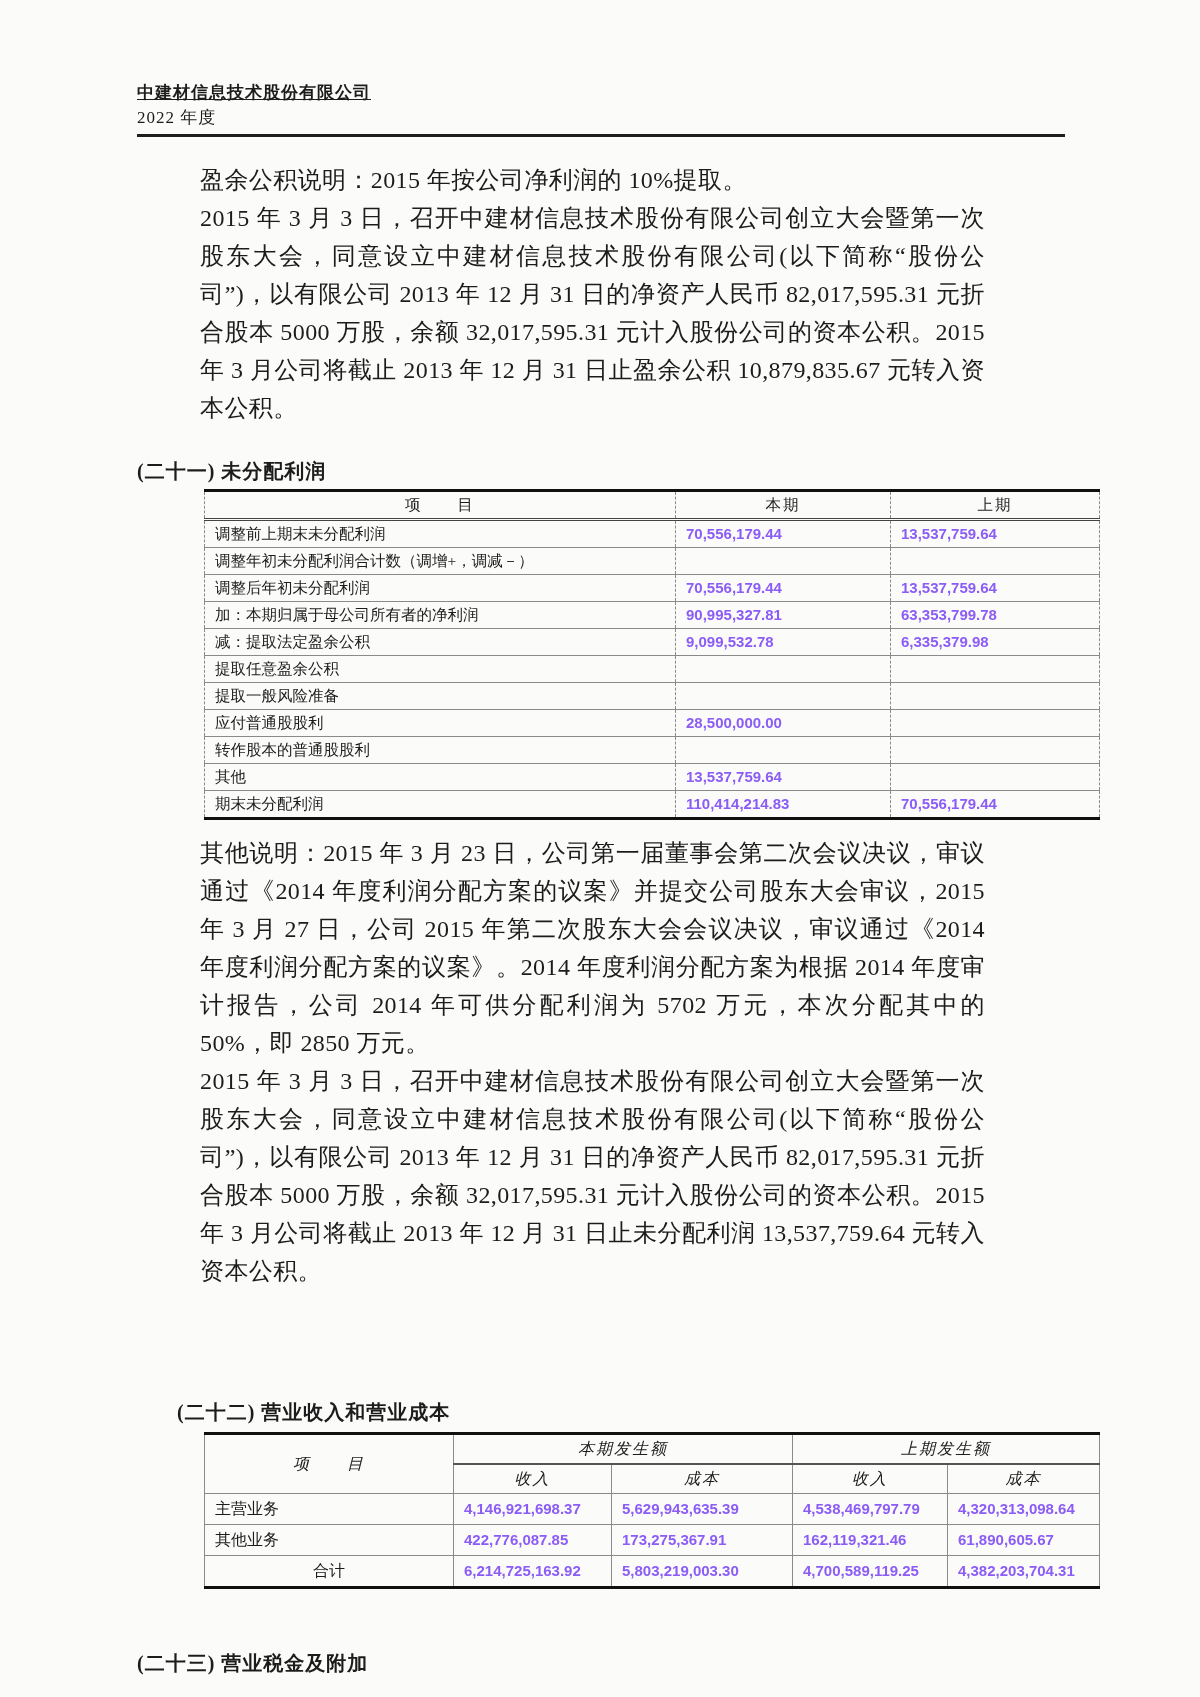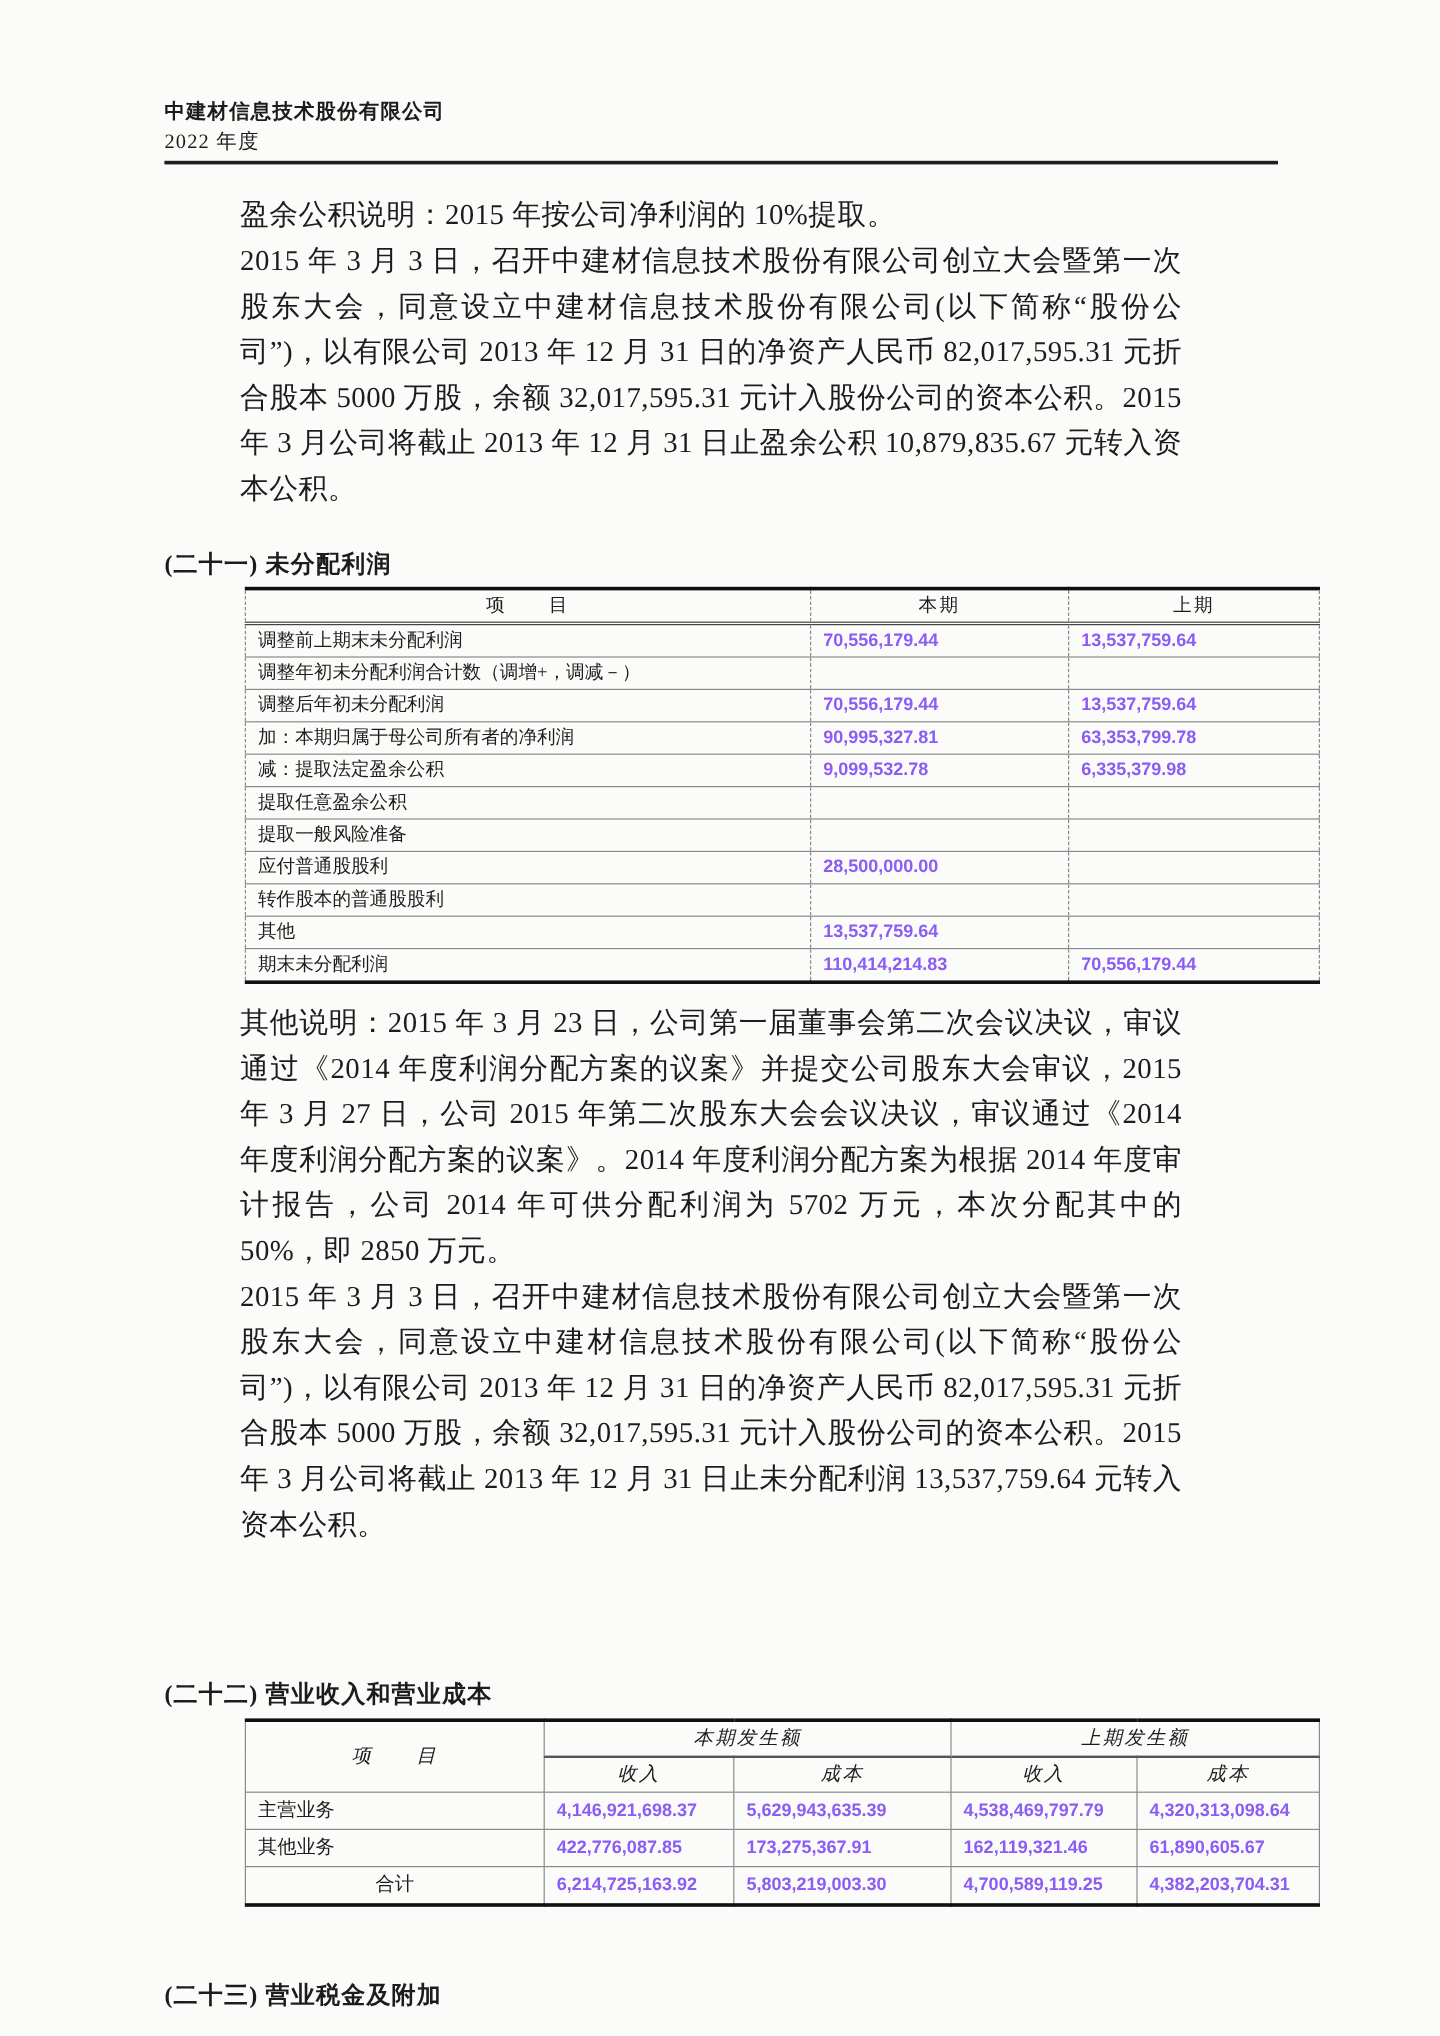--- a/index.html
+++ b/index.html
@@ -11,21 +11,21 @@
     overflow:hidden;
     position:relative;
   }
   .page{
     box-sizing:border-box;
     width:1200px;height:1697px;
     padding:80px 100px 0 137px;
   }
   
   .doc-header{line-height:25px;font-size:17px;}
-  .doc-header .company{font-weight:bold;letter-spacing:1px;}
+  .doc-header .company{font-weight:bold;letter-spacing:1px;text-decoration:underline;}
   .doc-header .sub{letter-spacing:1px;}
   .header-rule{
     width:928px;height:0;
     border-bottom:3px solid #1e1e1e;
     margin-top:4px;
   }
   
   .para-block{
     width:785px;
     margin-left:63px;
@@ -38,21 +38,21 @@
   .intro-block{margin-top:24px;}
   .notes-block{margin-top:14px;}
   
   .section-heading{
     font-size:20px;
     font-weight:bold;
     letter-spacing:1px;
     line-height:24px;
   }
   .h21{margin-top:32px;}
-  .h22{margin-top:110px;}
+  .h22{margin-top:110px;margin-left:40px;}
   .h23{margin-top:62px;}
   
   table{border-collapse:collapse;table-layout:fixed;}
   .fin-table{
     margin-left:67px;
     width:895px;
     border-top:3px solid #101010;
     border-bottom:3px solid #101010;
     font-size:15.5px;
   }

